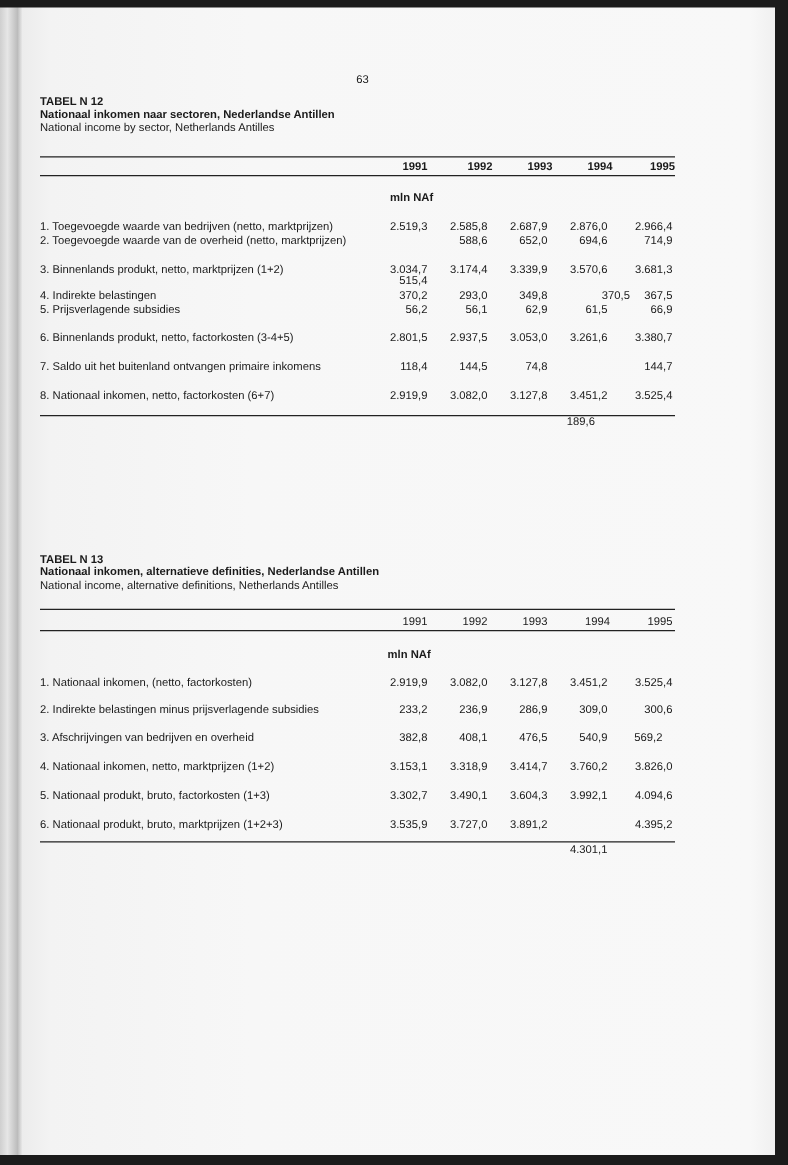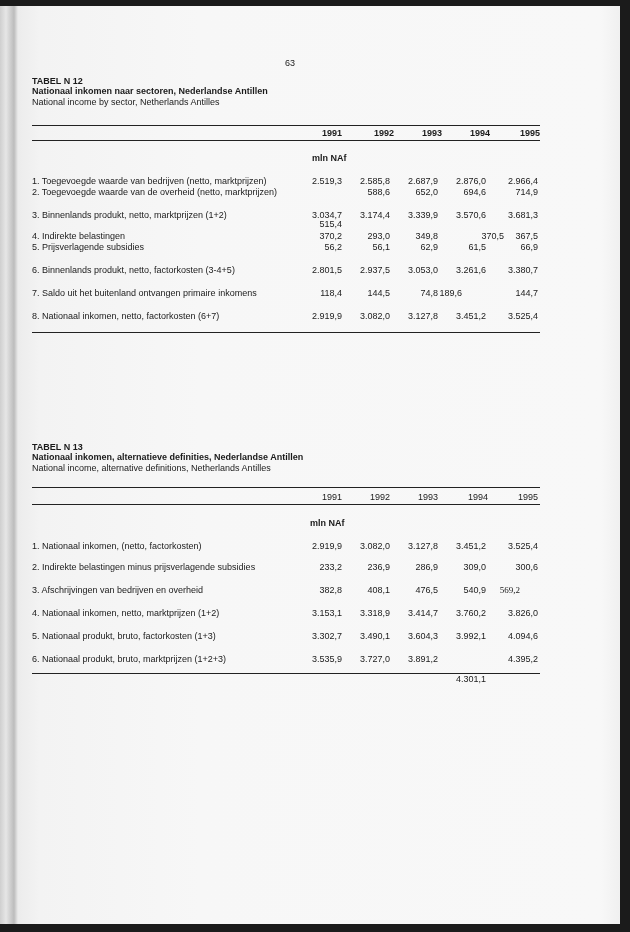--- a/index.html
+++ b/index.html
@@ -95,21 +95,21 @@
       <span class="cell" style="left:298px;">2.937,5</span>
       <span class="cell" style="left:346px;">3.053,0</span>
       <span class="cell" style="left:394px;">3.261,6</span>
       <span class="cell" style="left:446px;">3.380,7</span>
     </div>
     <div class="row" style="top:212px;">
       <span class="lbl">7. Saldo uit het buitenland ontvangen primaire inkomens</span>
       <span class="cell" style="left:250px;">118,4</span>
       <span class="cell" style="left:298px;">144,5</span>
       <span class="cell" style="left:346px;">74,8</span>
-      <span class="cell" style="left:370px;">189,6</span>
+      <span class="cell" style="left:384px;margin-top:44px;">189,6</span>
       <span class="cell" style="left:446px;">144,7</span>
     </div>
     <div class="row" style="top:235px;">
       <span class="lbl">8. Nationaal inkomen, netto, factorkosten (6+7)</span>
       <span class="cell" style="left:250px;">2.919,9</span>
       <span class="cell" style="left:298px;">3.082,0</span>
       <span class="cell" style="left:346px;">3.127,8</span>
       <span class="cell" style="left:394px;">3.451,2</span>
       <span class="cell" style="left:446px;">3.525,4</span>
     </div>
@@ -147,21 +147,21 @@
       <span class="cell" style="left:346px;">286,9</span>
       <span class="cell" style="left:394px;">309,0</span>
       <span class="cell" style="left:446px;">300,6</span>
     </div>
     <div class="row" style="top:143px;">
       <span class="lbl">3. Afschrijvingen van bedrijven en overheid</span>
       <span class="cell" style="left:250px;">382,8</span>
       <span class="cell" style="left:298px;">408,1</span>
       <span class="cell" style="left:346px;">476,5</span>
       <span class="cell" style="left:394px;">540,9</span>
-      <span class="cell" style="left:428px;font-family:Liberation Serif, serif;">569,2</span>
+      <span class="cell" style="left:438px;">569,2</span>
     </div>
     <div class="row" style="top:166px;">
       <span class="lbl">4. Nationaal inkomen, netto, marktprijzen (1+2)</span>
       <span class="cell" style="left:250px;">3.153,1</span>
       <span class="cell" style="left:298px;">3.318,9</span>
       <span class="cell" style="left:346px;">3.414,7</span>
       <span class="cell" style="left:394px;">3.760,2</span>
       <span class="cell" style="left:446px;">3.826,0</span>
     </div>
     <div class="row" style="top:189px;">

